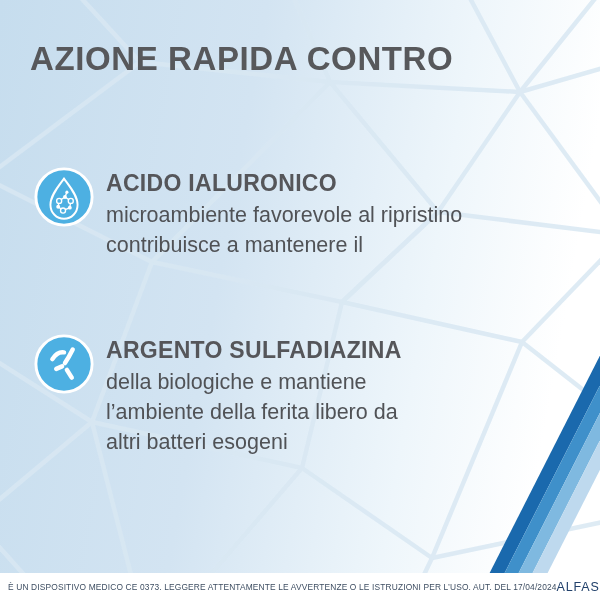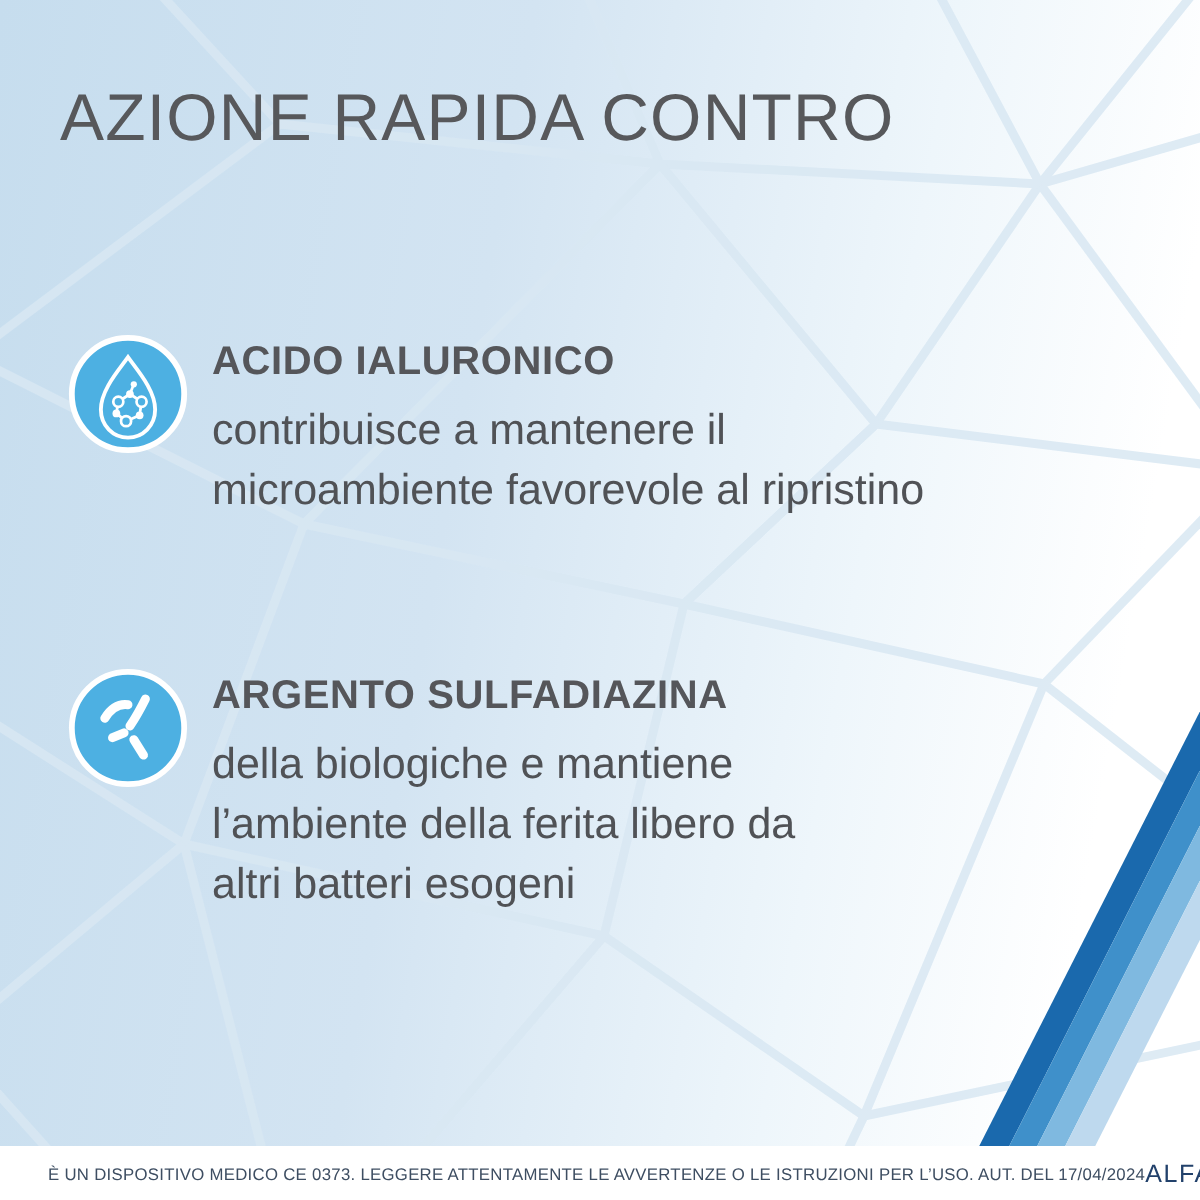--- a/index.html
+++ b/index.html
@@ -5,42 +5,42 @@
   html,body{margin:0;padding:0;background:#e8e8e8;}
   .canvas{
     position:relative;width:600px;height:600px;overflow:hidden;
     background:linear-gradient(100deg,#c6ddee 0%,#d3e4f2 38%,#eef6fb 68%,#ffffff 88%);
     font-family:"Liberation Sans",sans-serif;
   }
   svg.mesh{position:absolute;top:0;left:0;z-index:1;}
   svg.band{position:absolute;top:0;left:0;z-index:2;}
   .title{
     position:absolute;left:30px;top:36px;z-index:3;
-    font-size:33px;font-weight:normal;color:#57585b;
+    font-size:33px;font-weight:bold;color:#57585b;
     letter-spacing:0.6px;line-height:45px;white-space:nowrap;
   }
   .section{position:absolute;left:0;z-index:3;width:600px;}
   .sec1{top:166px;}
   .sec2{top:333px;}
   .badge{
     position:absolute;left:33px;top:0;width:62px;height:62px;
   }
   .sec-heading{
     position:absolute;left:106px;top:4px;
-    font-size:20px;font-weight:bold;color:#55565a;letter-spacing:0.3px;
+    font-size:23px;font-weight:bold;color:#55565a;letter-spacing:0.3px;
     white-space:nowrap;
   }
   .sec-body{
     position:absolute;left:106px;top:34px;
     font-size:21.5px;color:#505256;line-height:30px;white-space:nowrap;
   }
   .footer{
     position:absolute;left:0;bottom:0;width:600px;height:27px;background:#ffffff;z-index:5;
     display:flex;align-items:center;justify-content:space-between;
-    box-sizing:border-box;padding:0 8px 0 24px;
+    box-sizing:border-box;padding:0 8px 0 8px;
   }
   .disclaimer{
     font-size:8.4px;color:#3e4e62;letter-spacing:0.15px;white-space:nowrap;
   }
   .brand{
     display:flex;align-items:flex-start;color:#22416b;
     font-size:12.5px;letter-spacing:0.8px;font-weight:500;white-space:nowrap;
   }
 </style>
 </head>
@@ -111,22 +111,22 @@
       </g>
       <g fill="#ffffff">
         <circle cx="33" cy="32" r="2"></circle>
           <circle cx="38" cy="43" r="2"></circle>
         <circle cx="26" cy="42" r="2"></circle>
           <circle cx="35" cy="27" r="1.6"></circle>
       </g>
     </svg>
     <div class="sec-heading">ACIDO IALURONICO</div>
     <div class="sec-body">
+      <div>microambiente favorevole al ripristino</div>
       <div>contribuisce a mantenere il</div>
-      <div>microambiente favorevole al ripristino</div>
     </div>
   </div>
 
   <div class="section sec2">
     <svg class="badge" viewBox="0 0 64 64">
       <circle cx="32" cy="32" r="29" fill="#4db0e2" stroke="#ffffff" stroke-width="3"></circle>
       <g stroke="#ffffff" stroke-width="4.6" stroke-linecap="round" fill="none">
         <path d="M20 27 Q25 19 32 20"></path>
         <path d="M41 17 Q37 25 33 31"></path>
         <path d="M24 37 L30 34.5"></path>

